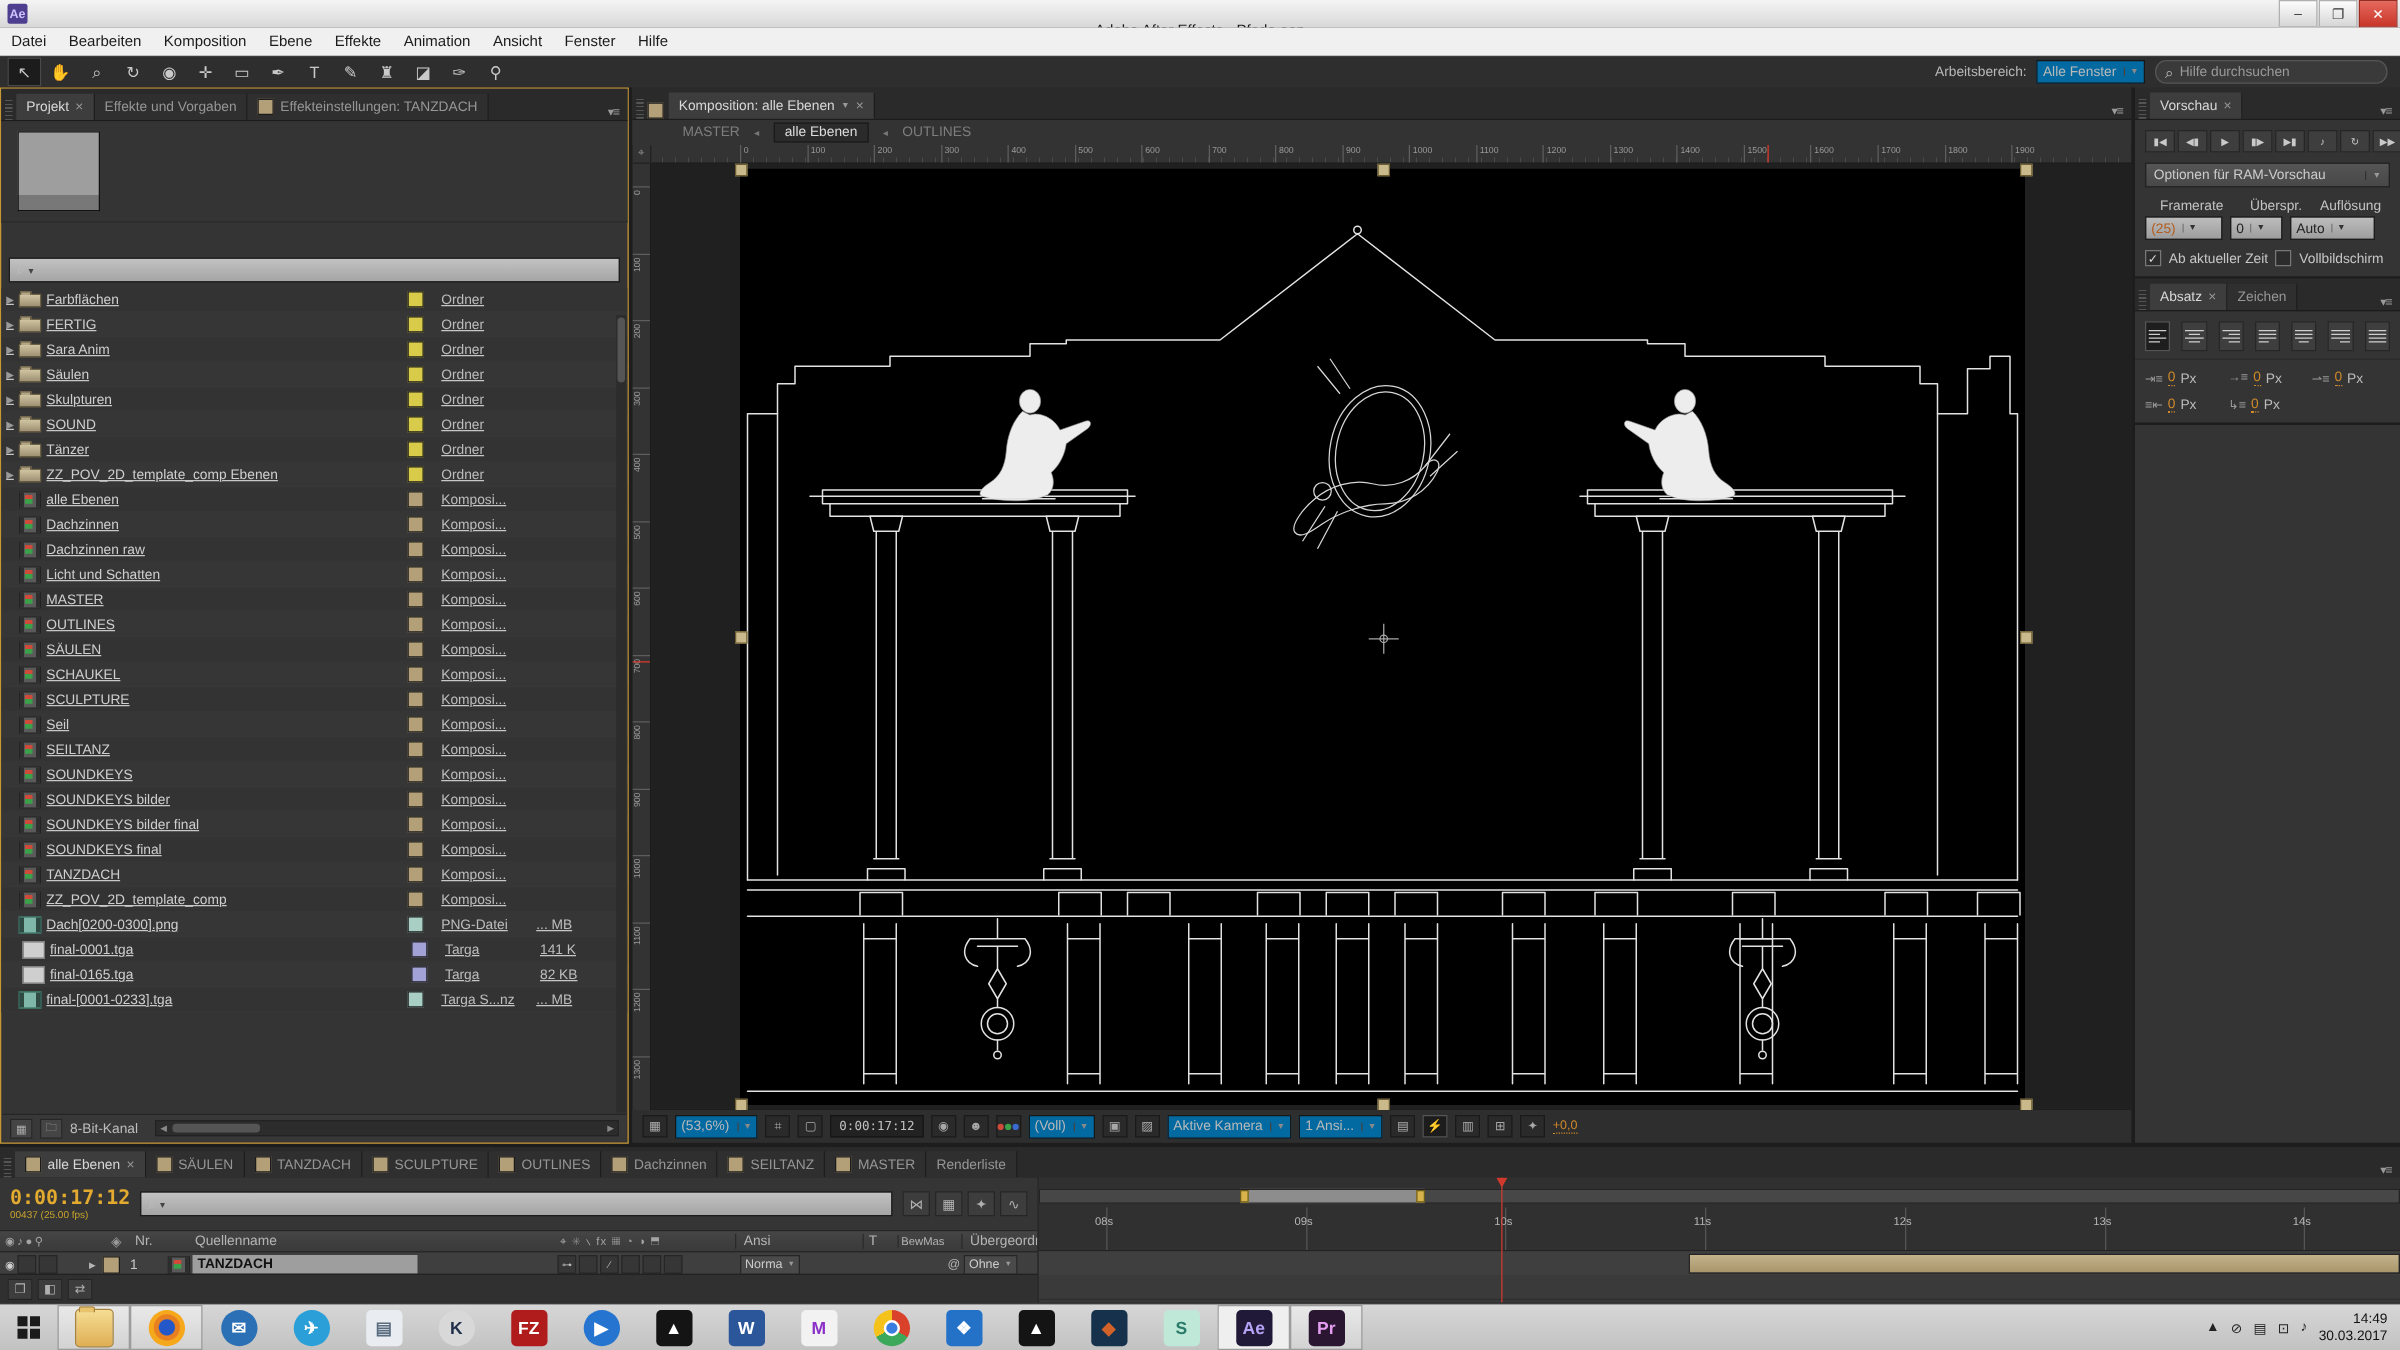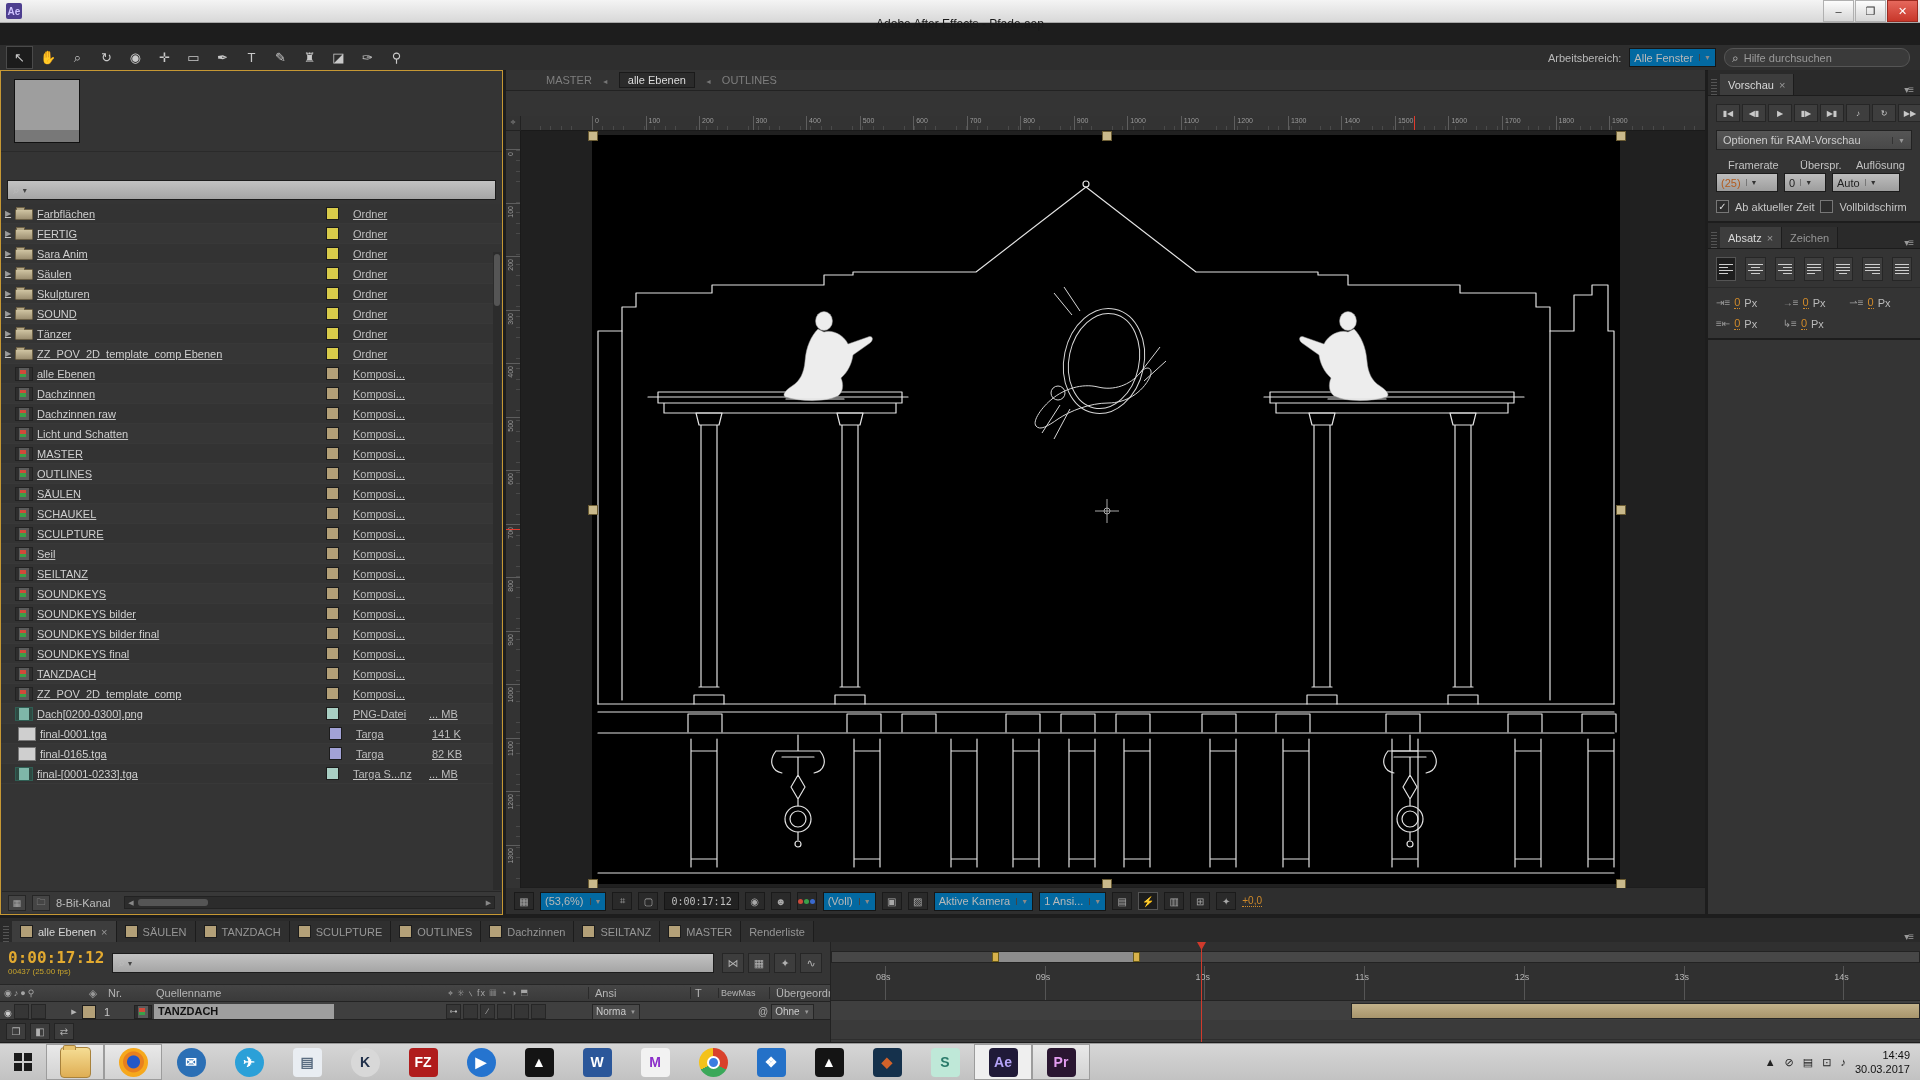--- a/index.html
+++ b/index.html
@@ -265,20 +265,31 @@
   <div class="titlebar">
     <div class="ae-badge">Ae</div>
     <div class="title">Adobe After Effects - Pfade.aep</div>
     <div class="winbtns">
       <div class="wbtn">–</div>
       <div class="wbtn">❐</div>
       <div class="wbtn close">✕</div>
     </div>
   </div>
 
+  <div class="menubar" id="menubar">
+      <span class="mitem">Datei</span>
+      <span class="mitem">Bearbeiten</span>
+      <span class="mitem">Komposition</span>
+      <span class="mitem">Ebene</span>
+      <span class="mitem">Effekte</span>
+      <span class="mitem">Animation</span>
+      <span class="mitem">Ansicht</span>
+      <span class="mitem">Fenster</span>
+      <span class="mitem">Hilfe</span>
+    </div>
 
   <div class="toolbar">
     <div id="tools">
         <div class="tool on">
           <span class="tg">↖</span>
         </div>
         <div class="tool">
           <span class="tg">✋</span>
         </div>
         <div class="tool">
@@ -324,20 +335,35 @@
         <span>Alle Fenster</span>
       </div>
       <div class="searchbox">
         <span class="mag"></span>
         <span>Hilfe durchsuchen</span>
       </div>
     </div>
   </div>
 
   <div class="project">
+    <div class="tabrow" id="ptabs">
+        <div class="dragdots"></div>
+        <div class="tab on">
+          <span class="tlb">Projekt</span>
+          <span class="tx"></span>
+        </div>
+        <div class="tab">
+          <span class="tlb">Effekte und Vorgaben</span>
+        </div>
+        <div class="tab">
+          <span class="tsw"></span>
+          <span class="tlb">Effekteinstellungen: TANZDACH</span>
+        </div>
+        <div class="pmenu"></div>
+      </div>
     <div class="p-thumb-area">
       <div class="thumb"></div>
       <div class="thumbcap"></div>
     </div>
     <div class="p-search">
       <span class="mag"></span>
     </div>
     <div id="plist">
         <div class="prow">
           <span class="disc has"></span>
@@ -581,20 +607,30 @@
       <span>8-Bit-Kanal</span>
       <div class="hscroll">
         <span class="harrow">◀</span>
         <div class="hthumb"></div>
         <span class="harrow" style="margin-left:auto">▶</span>
       </div>
     </div>
   </div>
 
   <div class="viewer">
+    <div class="tabrow">
+      <div class="dragdots"></div>
+      <span class="tsw" style="margin-right:4px"></span>
+      <div class="tab on">
+        <span>Komposition: alle Ebenen</span>
+        <span style="font-size:7px;color:#999">▼</span>
+        <span class="tx"></span>
+      </div>
+      <div class="pmenu"></div>
+    </div>
     <div class="v-crumbs" id="crumbs">
         <span class="crumb">MASTER</span>
         <span class="bsep"></span>
         <span class="crumb on">alle Ebenen</span>
         <span class="bsep"></span>
         <span class="crumb">OUTLINES</span>
       </div>
     <div class="v-stage">
       <div class="rcorner">⌖</div>
       <div id="rulerH">

